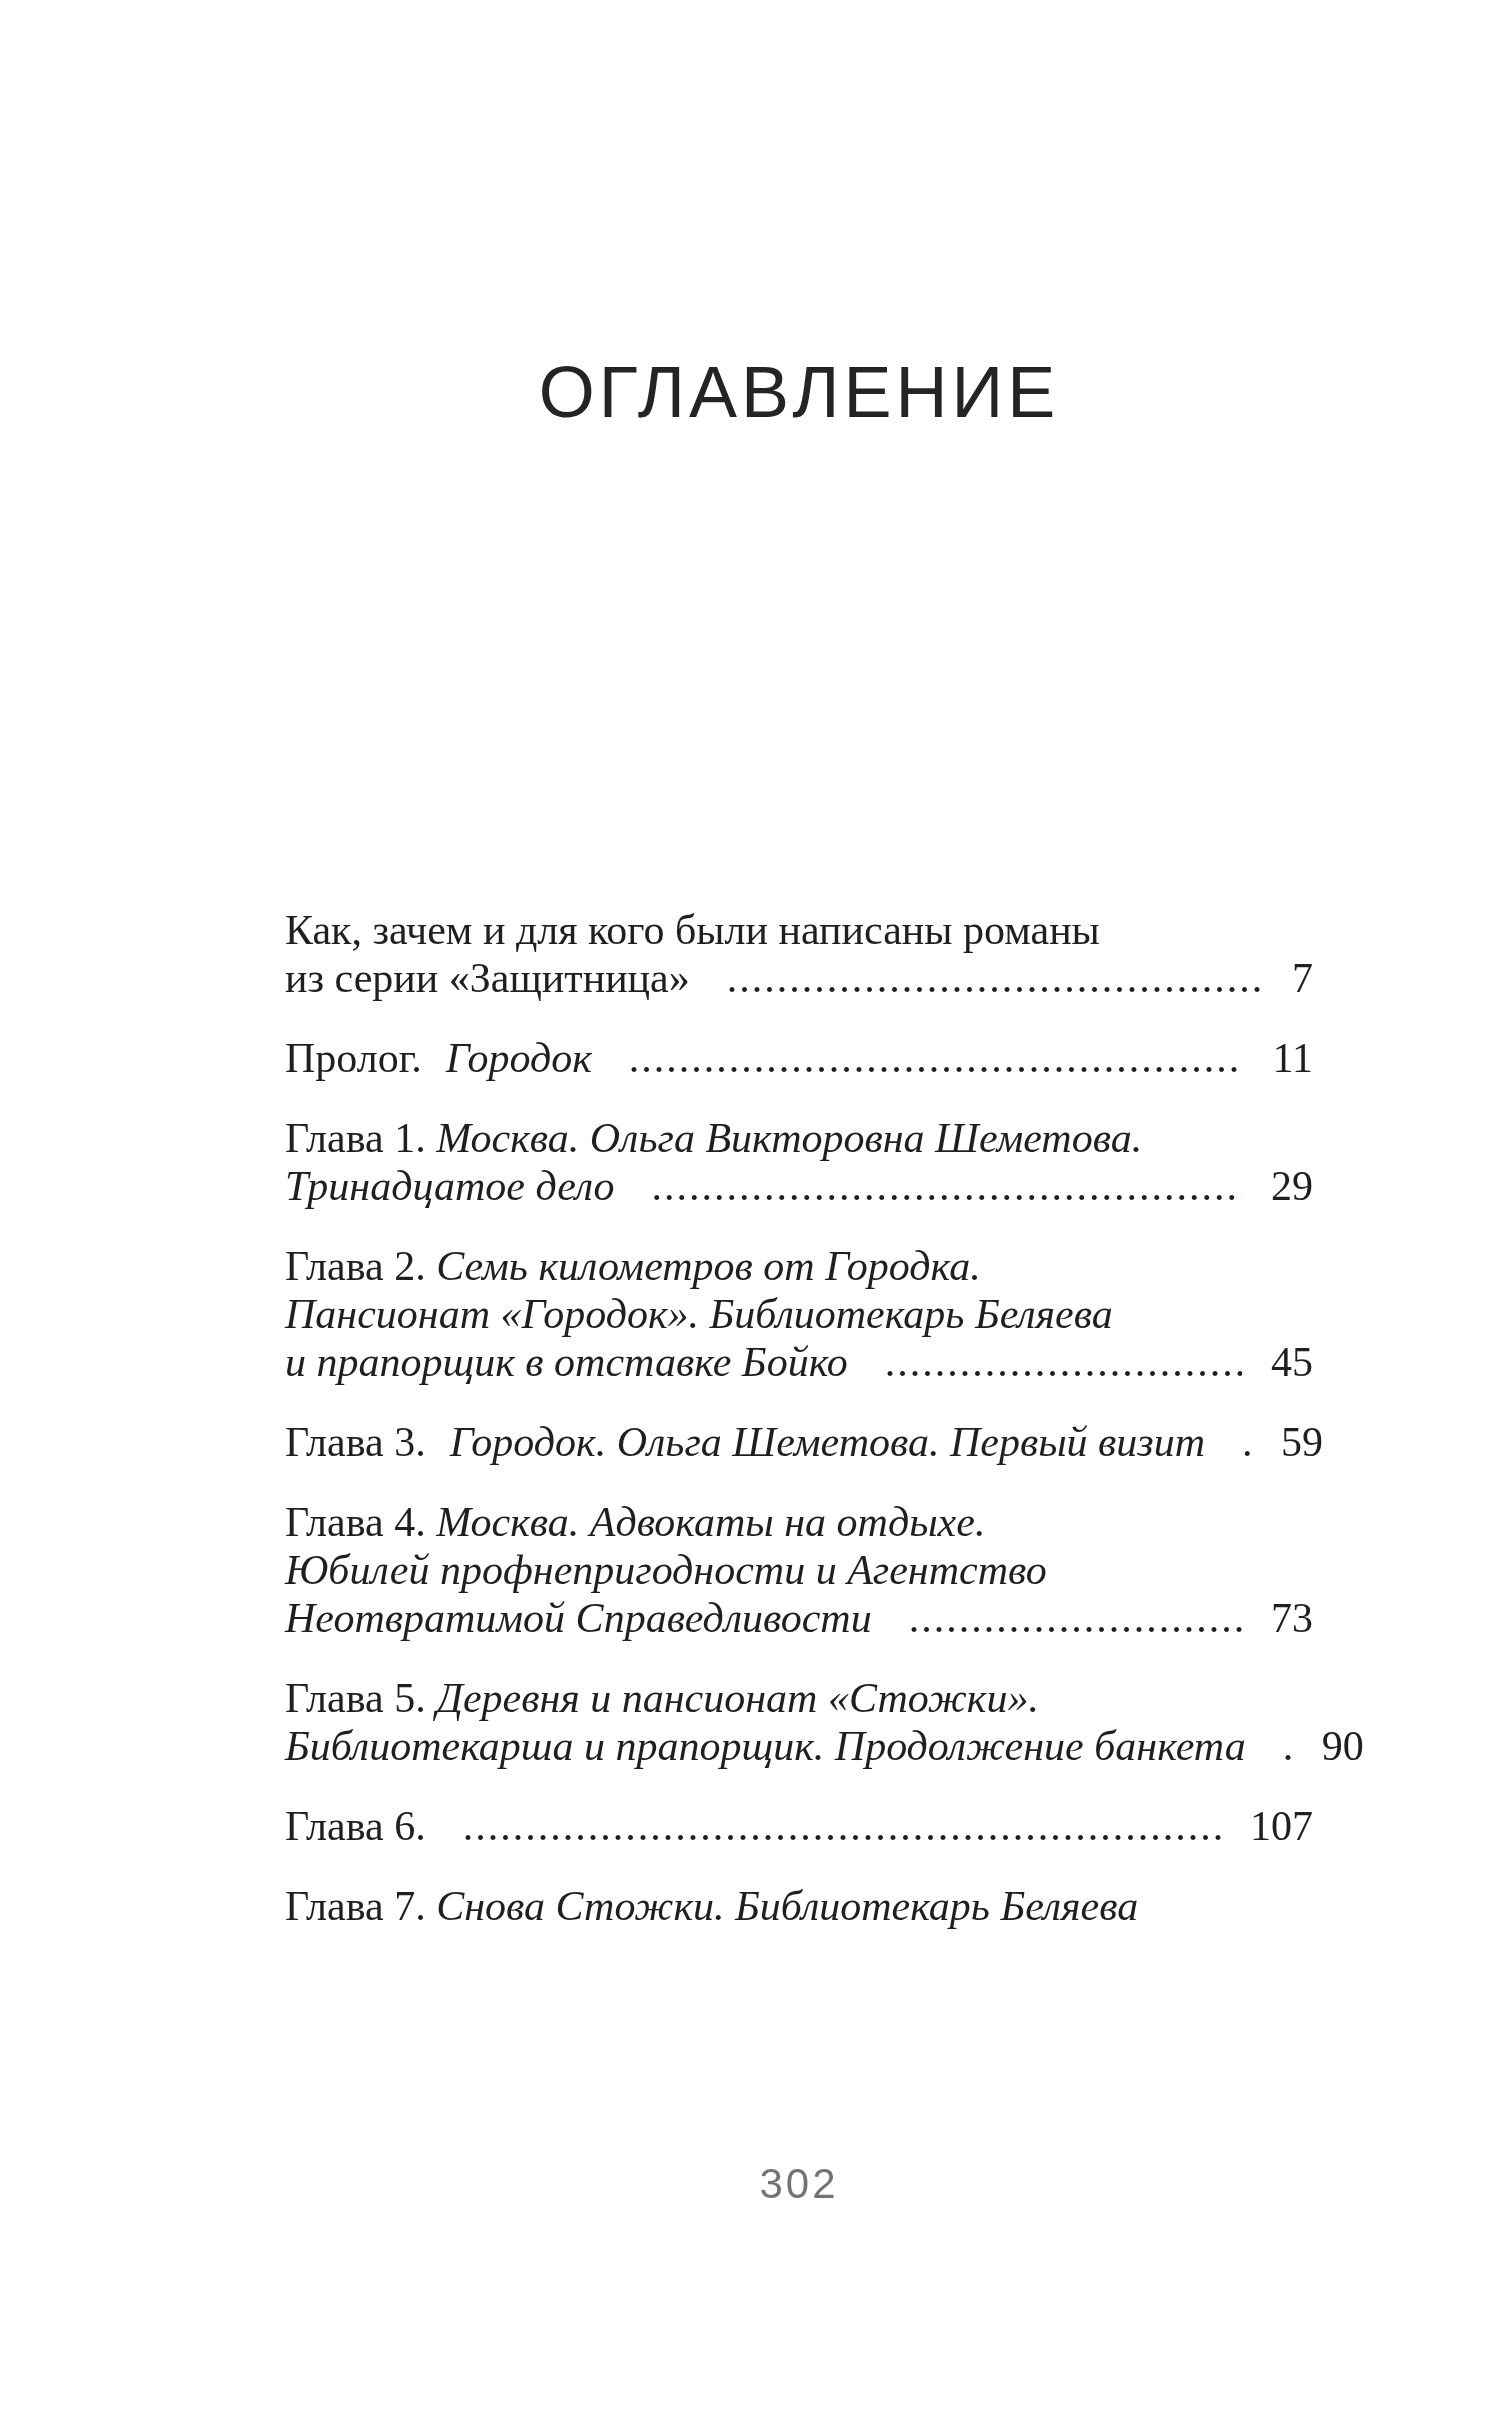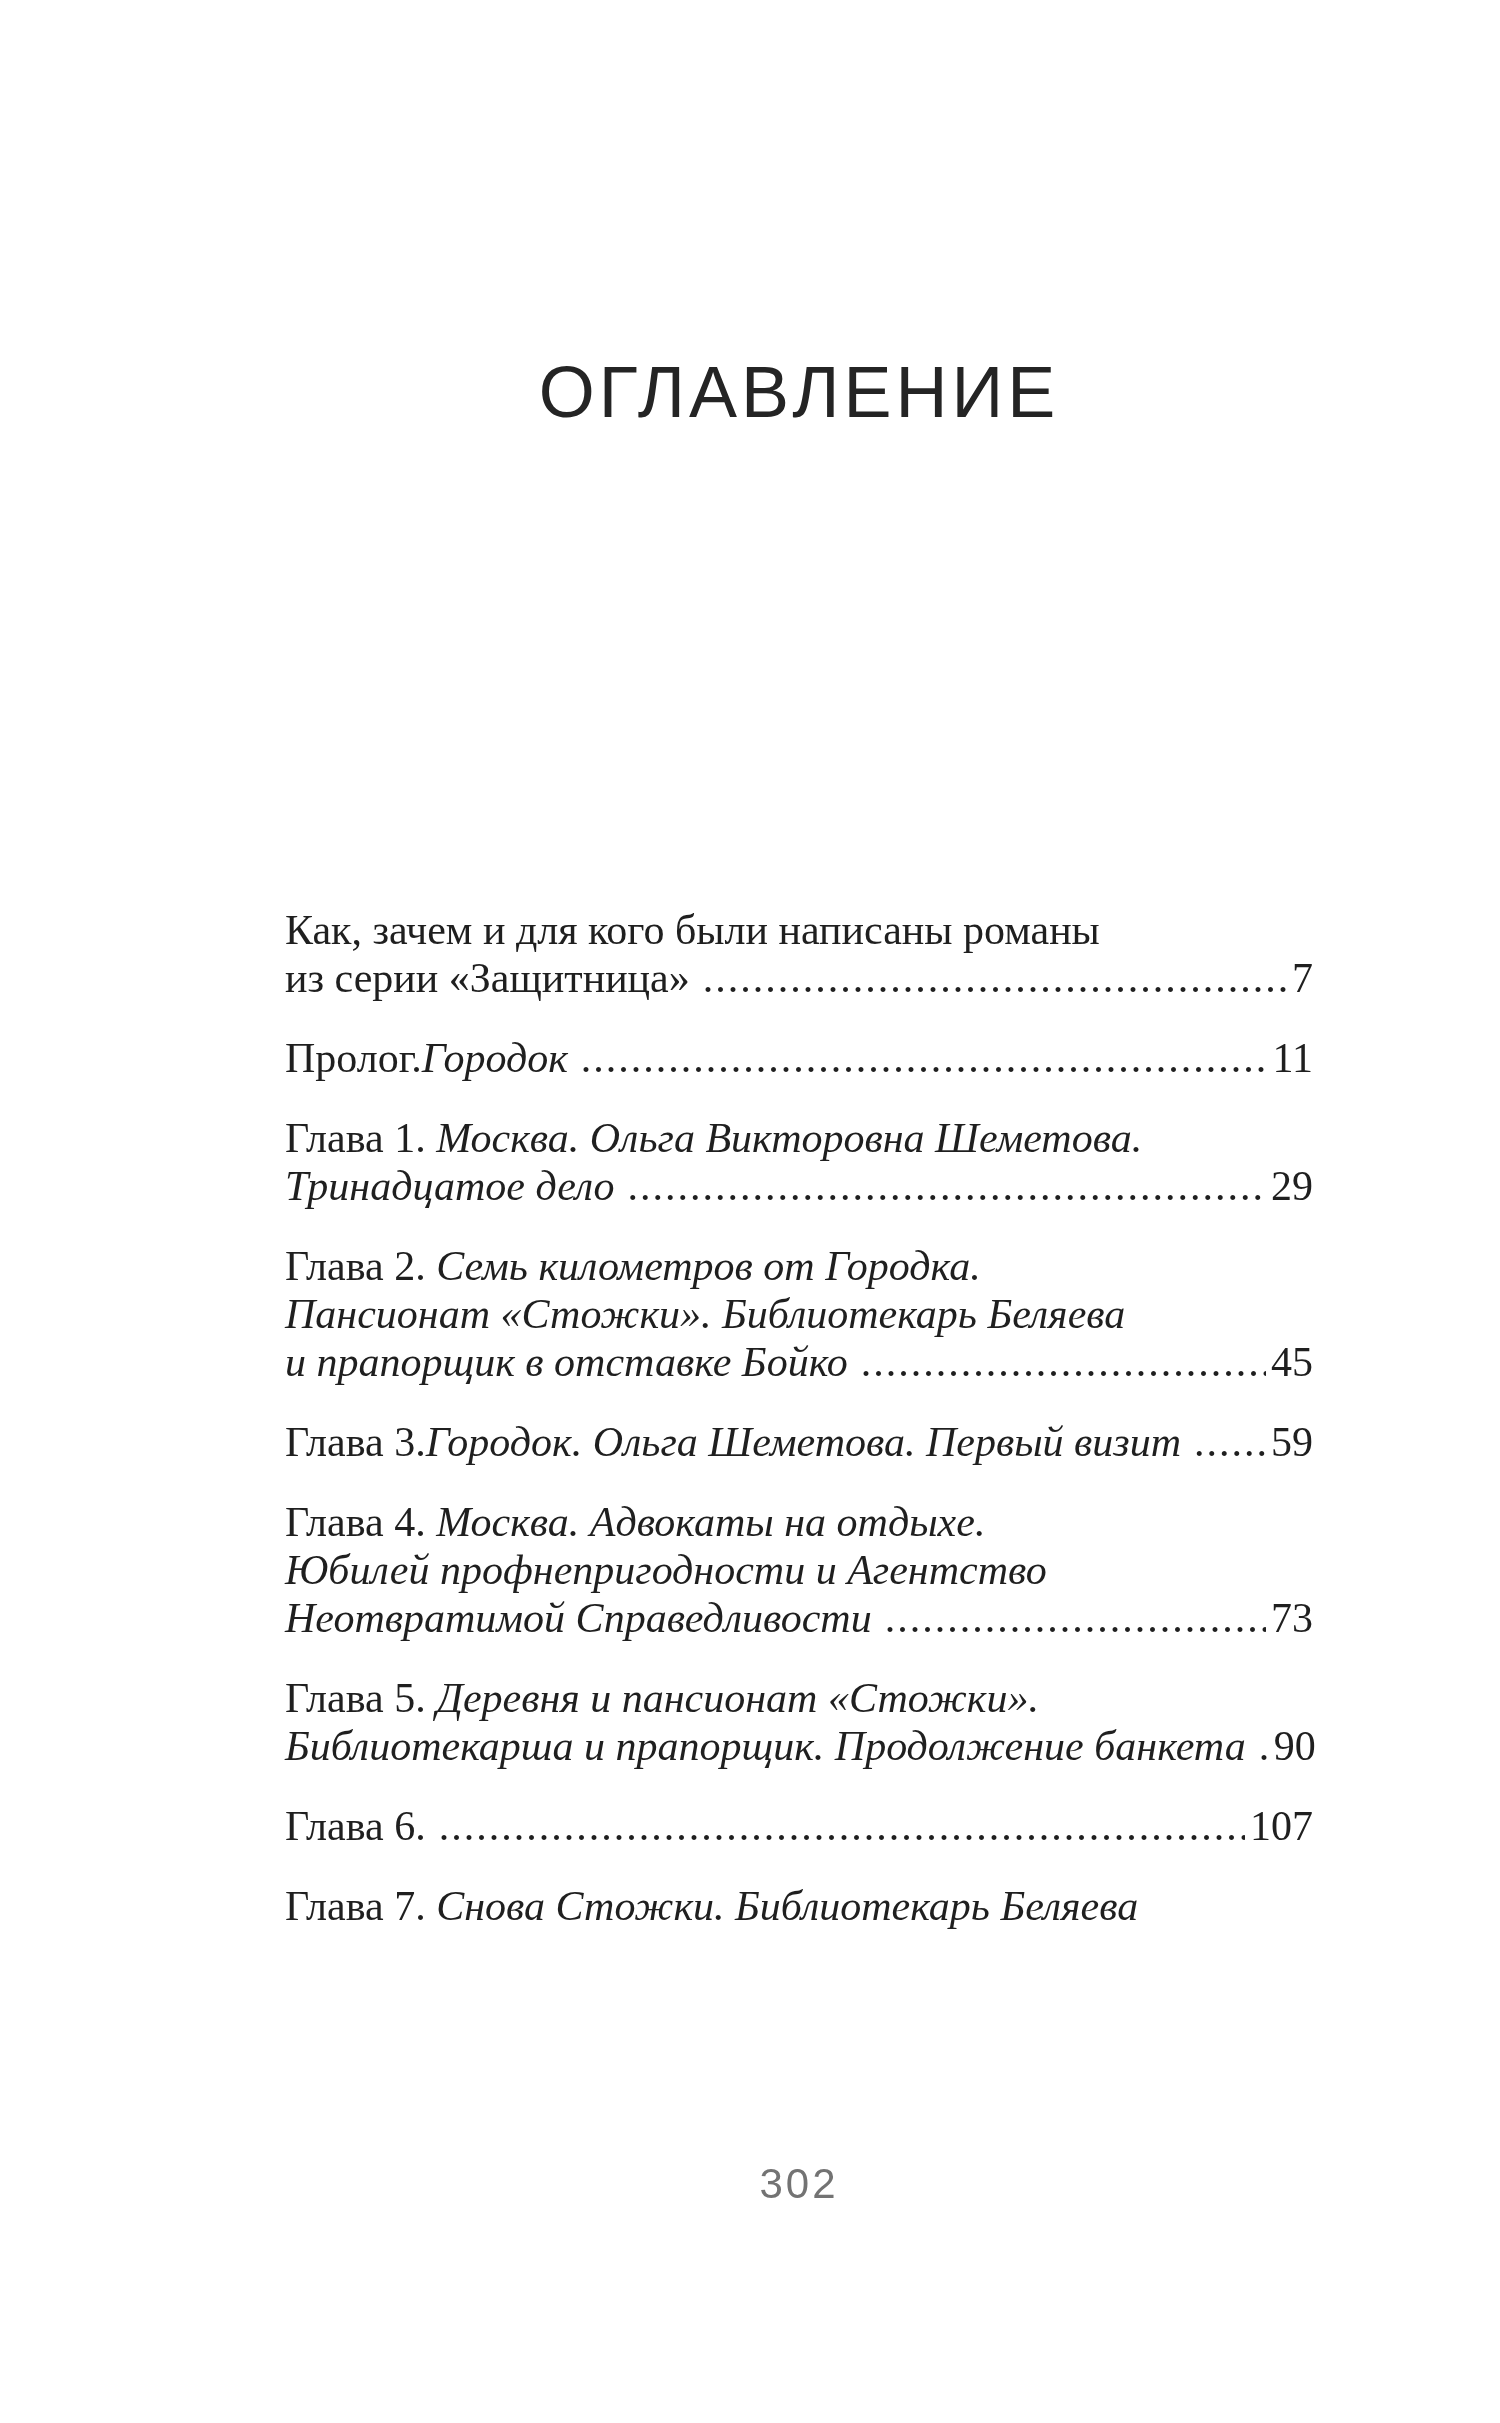--- a/index.html
+++ b/index.html
@@ -34,20 +34,21 @@
     left: 285px;
     width: 1028px;
     font-size: 42px;
     line-height: 48px;
   }
   .entry { margin-bottom: 32px; }
   .line  { white-space: nowrap; }
   .line.last {
     display: flex;
     align-items: baseline;
+    gap: 24px;
   }
   .rm { font-style: normal; }
   .it { font-style: italic; }
   .dots {
     flex: 1 1 0;
     min-width: 10px;
     overflow: hidden;
     margin: 0 5px 0 13px;
     letter-spacing: 2px;
     font-style: normal;
@@ -96,21 +97,21 @@
     <div class="entry">
       <div class="line"><span class="rm">Глава 1.</span><span class="it"> Москва. Ольга Викторовна Шеметова.</span></div>
       <div class="line last">
         <span class="it">Тринадцатое дело</span>
         <span class="dots"></span>
         <span class="pg">29</span>
       </div>
     </div>
     <div class="entry">
       <div class="line"><span class="rm">Глава 2.</span><span class="it"> Семь километров от Городка.</span></div>
-      <div class="line"><span class="it">Пансионат «Стожки». Библиотекарь Беляева</span></div>
+      <div class="line"><span class="it">Пансионат «Городок». Библиотекарь Беляева</span></div>
       <div class="line last">
         <span class="it">и прапорщик в отставке Бойко</span>
         <span class="dots"></span>
         <span class="pg">45</span>
       </div>
     </div>
     <div class="entry">
       <div class="line last">
         <span class="rm">Глава 3.</span>
         <span class="it"> Городок. Ольга Шеметова. Первый визит</span>

